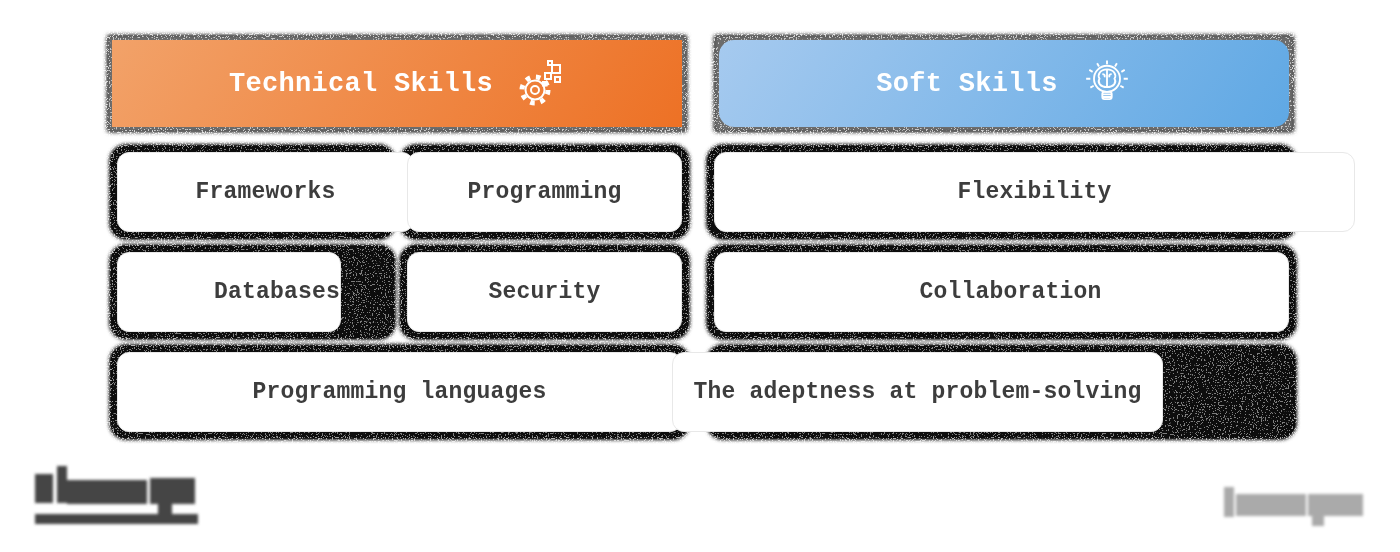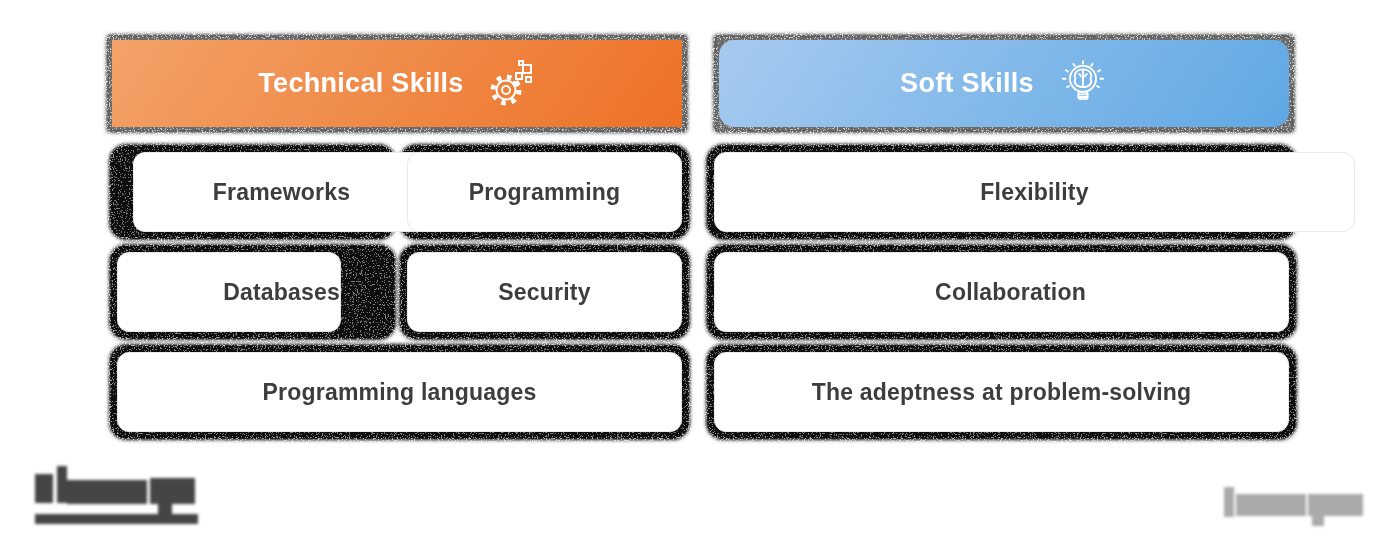--- a/index.html
+++ b/index.html
@@ -1,41 +1,41 @@
 <!DOCTYPE html>
 <html><head>
 <meta charset="utf-8">
 <style>
   html,body{margin:0;padding:0;background:#ffffff;}
   .stage{
     position:relative;width:1400px;height:552px;background:#ffffff;overflow:hidden;
-    font-family:Liberation Sans, sans-serif;
+    font-family:Liberation Mono, monospace;
   }
   .halo-layer{position:absolute;left:0;top:0;z-index:0;}
   .hdr{
     position:absolute;height:87px;z-index:2;display:flex;align-items:center;justify-content:center;
     gap:24px;color:#fff;font-size:27px;font-weight:600;letter-spacing:.3px;
   }
   .hdr-tech{left:112px;top:40px;width:570px;}
   .hdr-soft{left:719px;top:40px;width:570px;}
   .hdr .hicon{flex:0 0 auto;display:flex;align-items:center;}
   .skillbox{
     position:absolute;height:80px;z-index:2;background:#ffffff;border-radius:12px;
     display:flex;align-items:center;justify-content:center;
     color:#3d3d3d;font-size:23px;font-weight:600;letter-spacing:.2px;
     border:1px solid #e8e8e8;box-sizing:border-box;
   }
-  .b-frameworks{left:133px;top:152px;width:297px;}
+  .b-frameworks{left:117px;top:152px;width:297px;}
   .b-regulations{left:407px;top:152px;width:275px;}
   .b-databases{left:117px;top:252px;width:224px;justify-content:flex-end;}
   .b-security{left:407px;top:252px;width:275px;}
   .b-programming{left:117px;top:352px;width:565px;}
   .b-flexibility{left:714px;top:152px;width:641px;}
   .b-collaboration{left:714px;top:252px;width:575px;padding-left:18px;}
-  .b-adeptness{left:714px;top:352px;width:575px;}
+  .b-adeptness{left:672px;top:352px;width:491px;}
   .watermark{position:absolute;z-index:2;}
   .wm-left{left:30px;top:462px;}
   .wm-right{left:1218px;top:482px;}
 </style>
 </head>
 <body>
 
 <div class="stage">
 
   <svg class="halo-layer" width="1400" height="552" viewBox="0 0 1400 552" aria-hidden="true">

